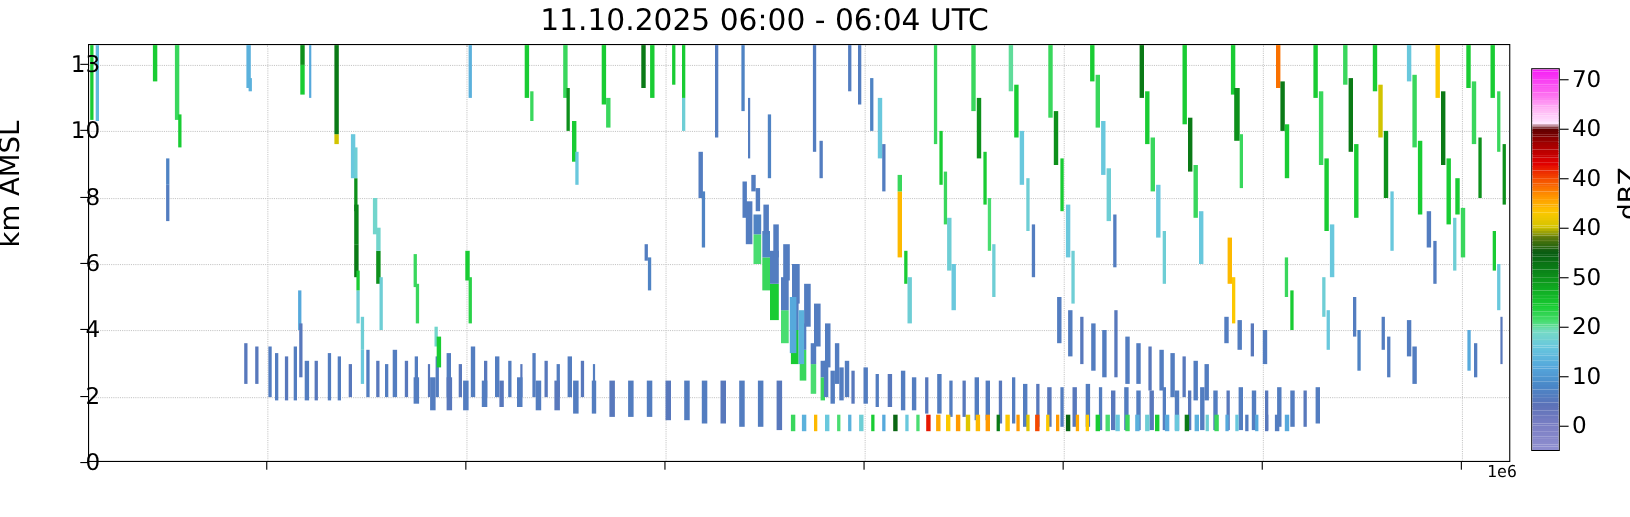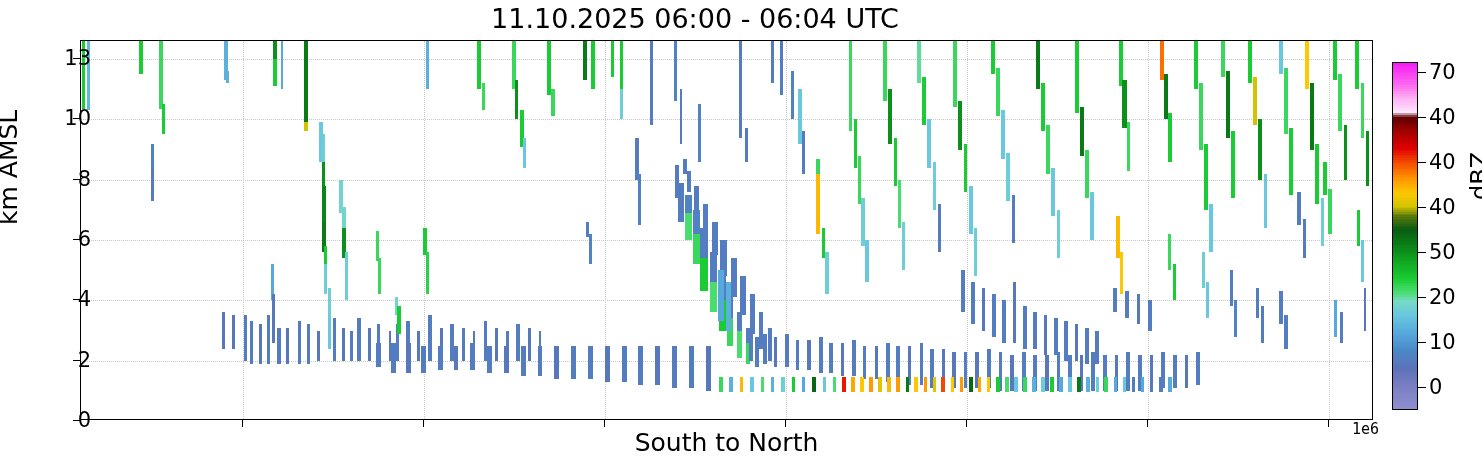--- a/index.html
+++ b/index.html
@@ -35,21 +35,20 @@
   .cblabel{position:absolute;left:1466px;top:200px;font-size:24px;color:#000;transform:rotate(-90deg);transform-origin:left top;white-space:nowrap;}
 </style>
 </head>
 <body>
 
 <div id="root">
 
   <div class="title">11.10.2025 06:00 - 06:04 UTC</div>
 
   <div class="ylabel">km AMSL</div>
-  <div class="xlabel">South to North</div>
   <div class="offsetlabel">1e6</div>
 
   <div id="axes">
     <div id="gridlayer">
         <div class="gh" style="top: 319.7px;"></div>
         <div class="gh" style="top: 259.4px;"></div>
         <div class="gh" style="top: 199px;"></div>
         <div class="gh" style="top: 138.7px;"></div>
         <div class="gh" style="top: 78.4px;"></div>
         <div class="gh" style="top: 18.1px;"></div>

